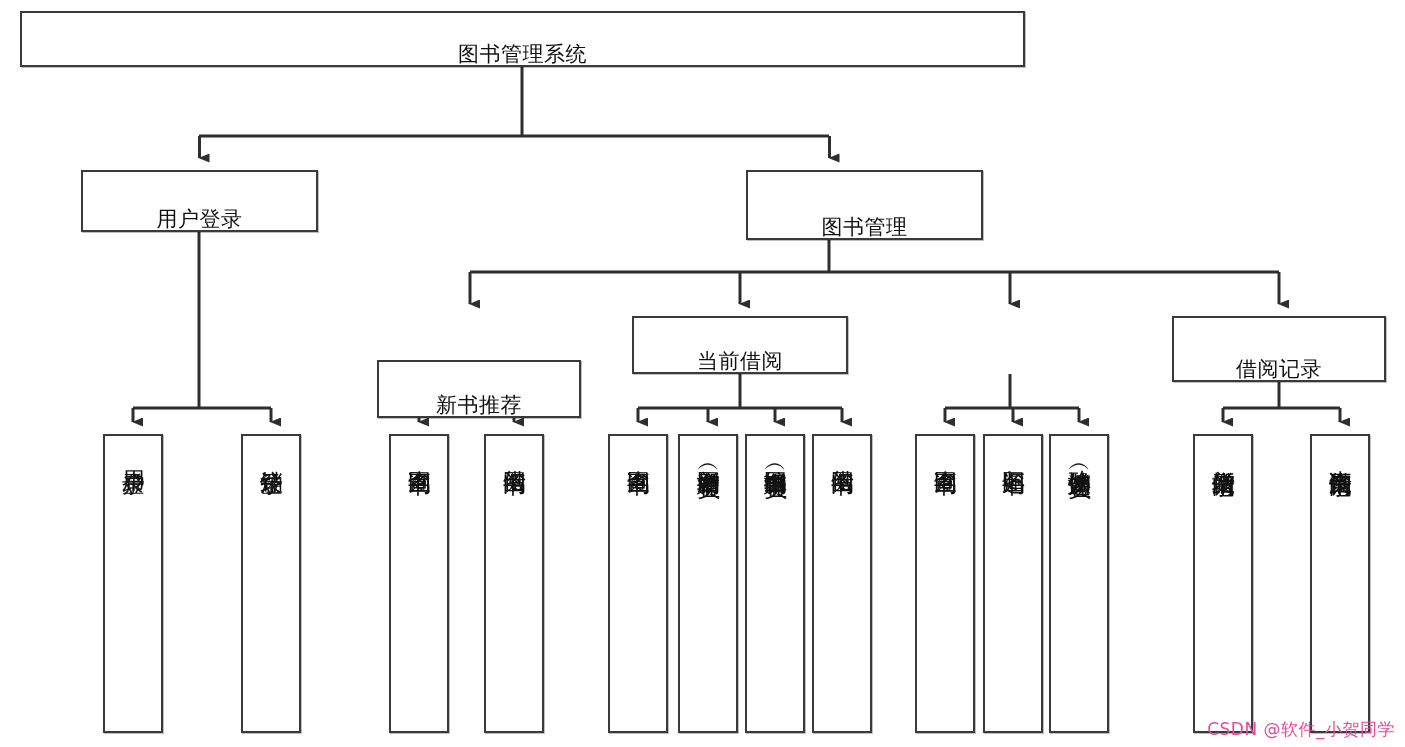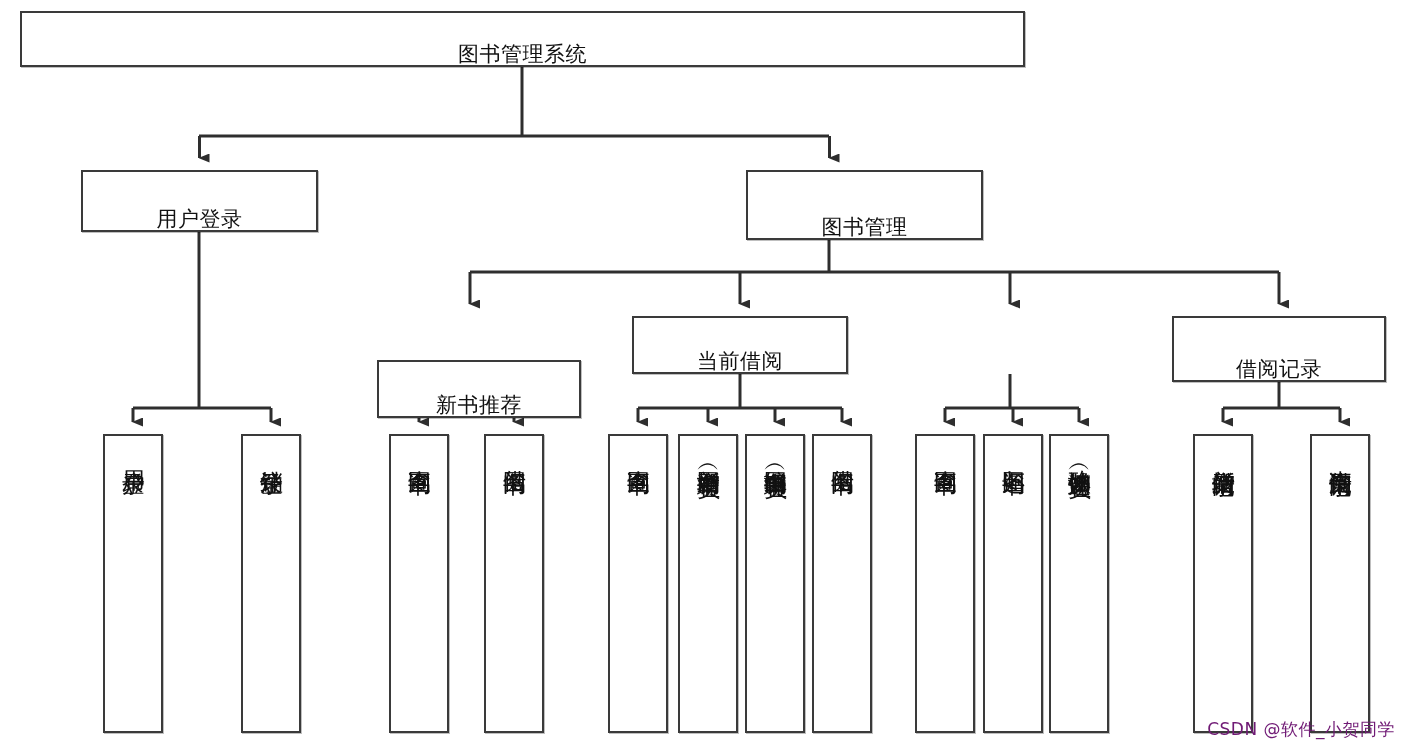--- a/index.html
+++ b/index.html
@@ -58,21 +58,21 @@
     font-size: 23px;
     line-height: 1.12;
     letter-spacing: 1px;
     white-space: nowrap;
   }
   #watermark {
     position: absolute;
     right: 10px;
     bottom: 6px;
     font-size: 17px;
-    color: #701a75;
+    color: #ec4899;
     letter-spacing: 0.5px;
     white-space: nowrap;
     user-select: none;
   }
 </style>
 </head>
 <body>
 
 <div id="diagram-root">
 

